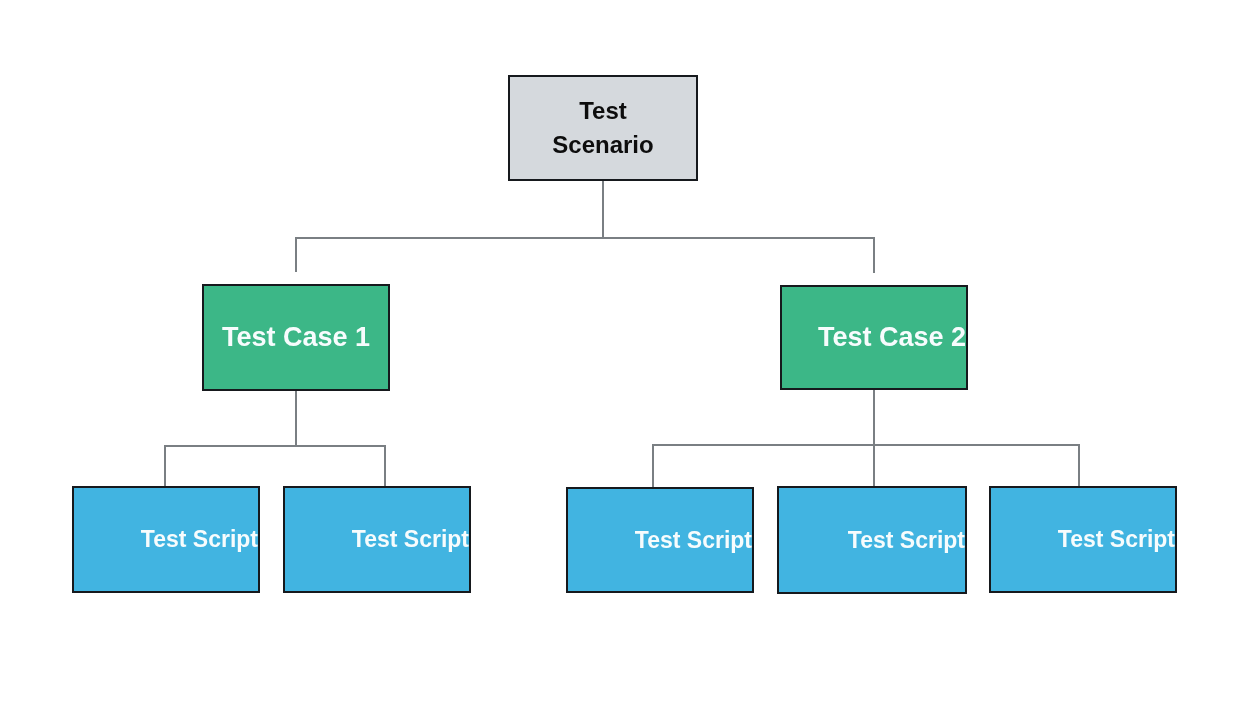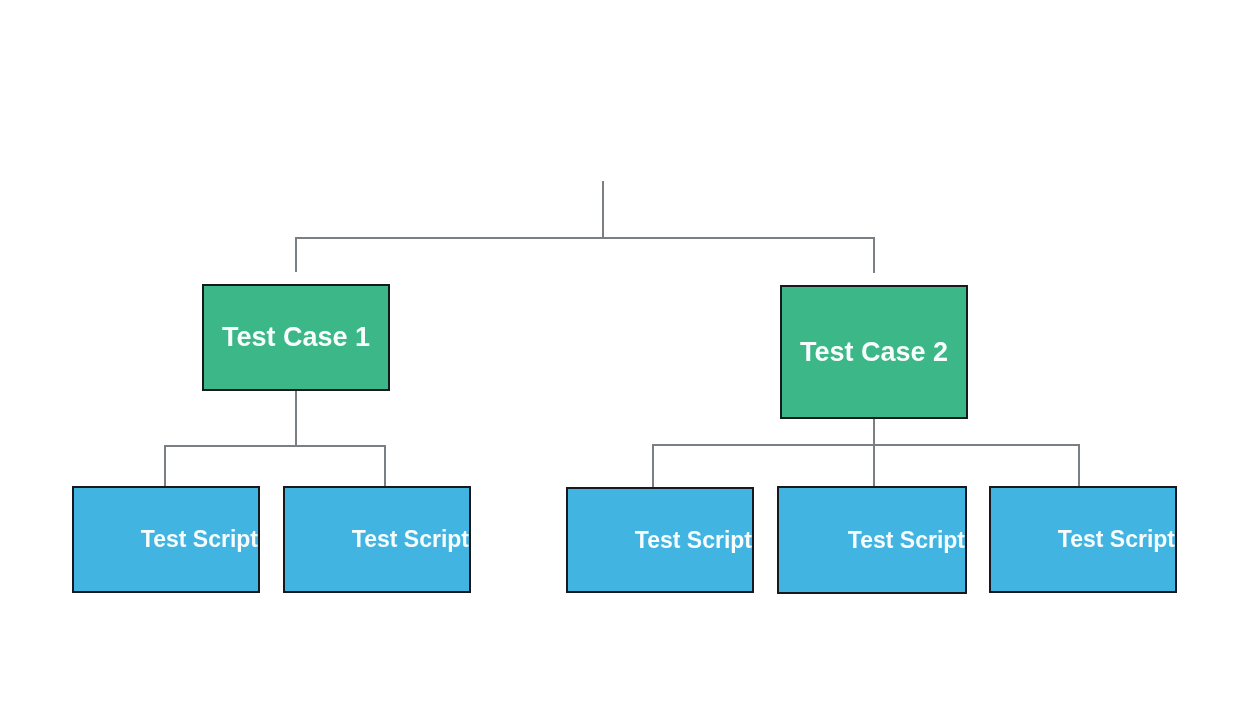--- a/index.html
+++ b/index.html
@@ -66,26 +66,29 @@
 
   <svg class="connectors" viewBox="0 0 1248 704" xmlns="http://www.w3.org/2000/svg">
 
     <path d="M603 181 V238 M296 272 V238 H874 V273"></path>
 
     <path d="M296 379 V446 M165 486 V446 H385 V486"></path>
 
     <path d="M874 378 V486 M653 487 V445 H1079 V486"></path>
   </svg>
 
+  <div class="node scenario" style="left:508px; top:75px; width:190px; height:106px;">
+    <span class="label">Test Scenario</span>
+  </div>
 
   <div class="node case" style="left:202px; top:272px; width:188px; height:107px;">
     <span class="label">Test Case 1</span>
   </div>
 
-  <div class="node case" style="left:780px; top:273px; width:188px; height:134px;">
+  <div class="node case" style="left:780px; top:273px; width:188px; height:105px;justify-content:flex-end;">
     <span class="label">Test Case 2</span>
   </div>
 
   <div class="node script" style="left:72px; top:486px; width:188px; height:107px;">
     <span class="label">Test Script</span>
   </div>
 
   <div class="node script" style="left:283px; top:486px; width:188px; height:107px;">
     <span class="label">Test Script</span>
   </div>

